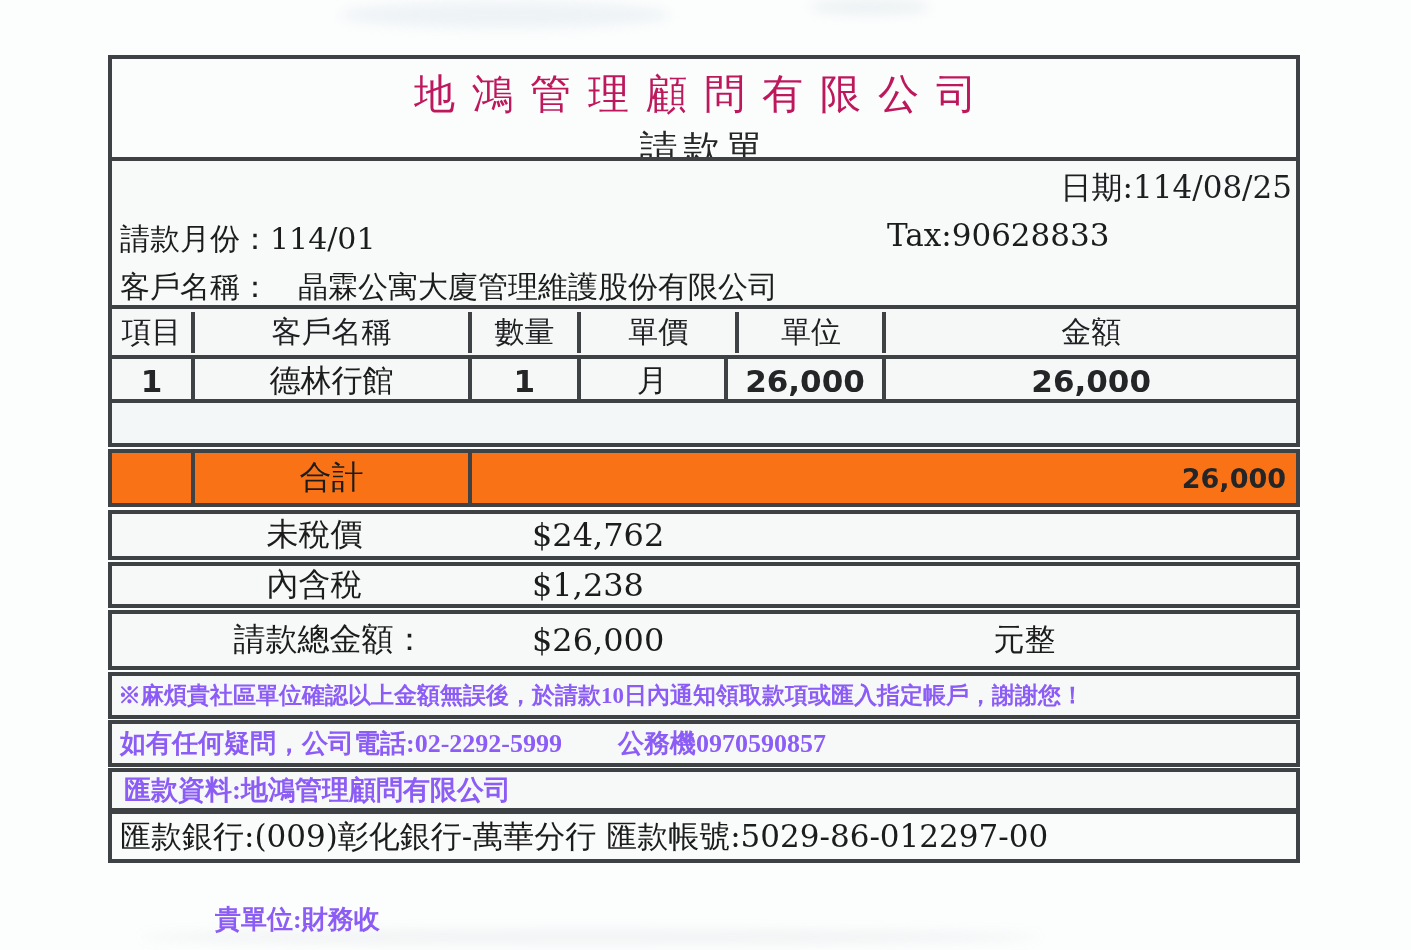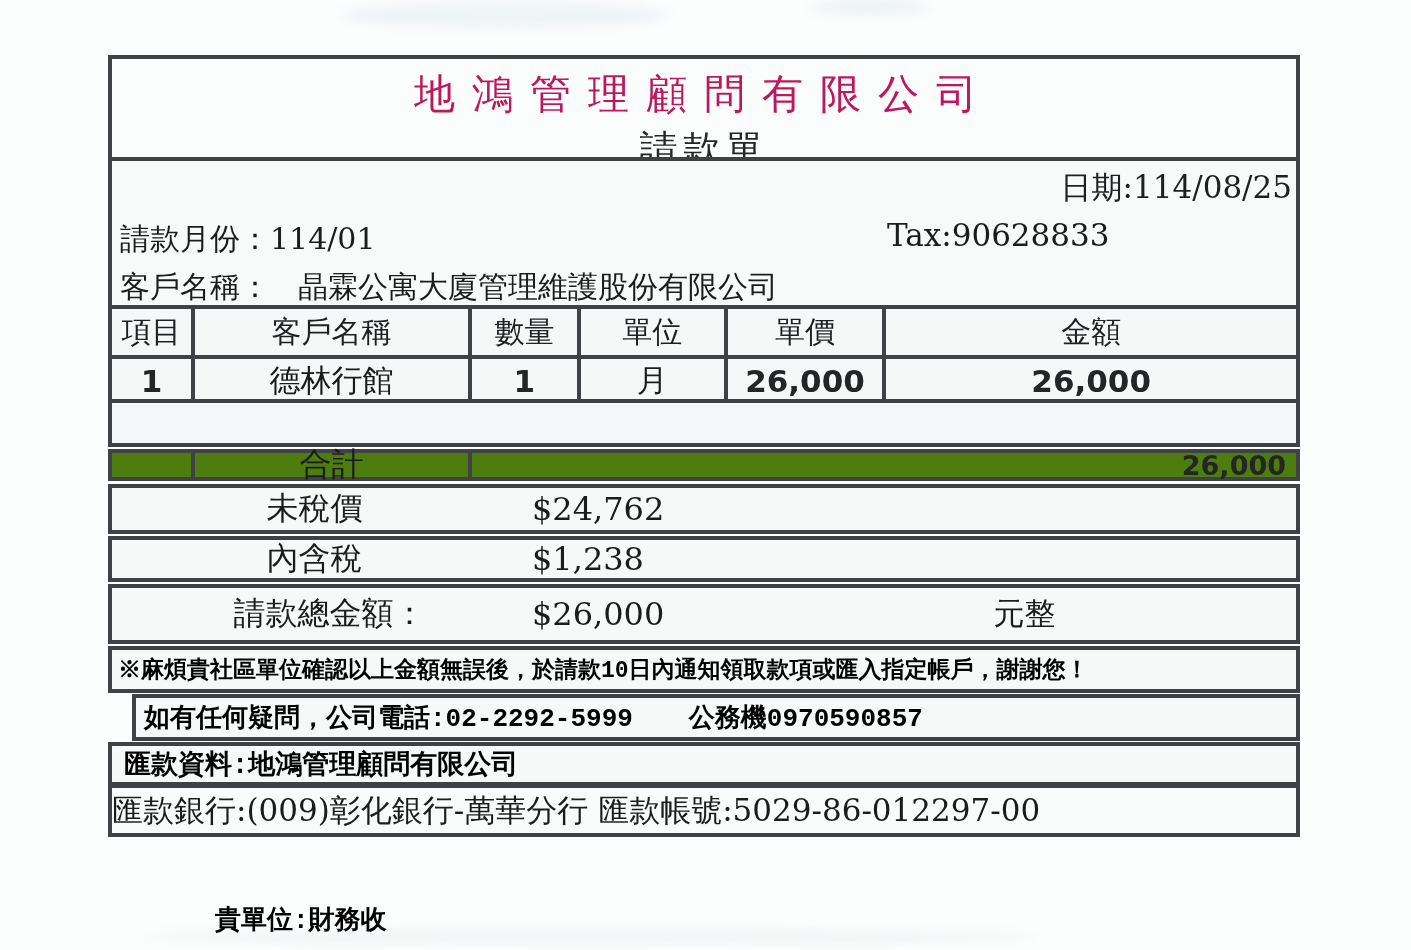--- a/index.html
+++ b/index.html
@@ -43,63 +43,63 @@
   .sec.info{height:152px;background:#f8fafa;}
   .info .date{position:absolute;top:6px;right:4px;font-size:31px;color:#1e1f20;}
   .info .month{position:absolute;top:58px;left:8px;font-size:30px;}
   .info .tax{position:absolute;top:56px;left:775px;font-size:31px;}
   .info .client{position:absolute;top:106px;left:8px;font-size:30px;}
   .info .client .cname{margin-left:28px;}
 
   
   .sec.items{height:98px;padding:0;background:#f6f8f8;}
   .t-row{display:flex;height:44px;}
-  .t-row.head{height:46px;border-bottom:4px solid #3f4244;}
+  .t-row.head{height:46px;border-bottom:4px solid #3f4244;align-items:center;}
   .t-cell{
     box-sizing:border-box;display:flex;align-items:center;justify-content:center;
     border-right:4px solid #3f4244;overflow:hidden;white-space:nowrap;
   }
   .t-cell:last-child{border-right:none;}
   .c0{width:7.0%;}.c1{width:23.4%;}.c2{width:9.2%;}.c3{width:12.4%;}.c4{width:13.4%;}.c5{flex:1;}
   .head .t-cell{font-size:30px;color:#1f2021;}
   .body-row .t-cell{font-size:31px;}
   .num{font-family:"DejaVu Sans","Liberation Sans",sans-serif;font-weight:bold;font-size:24px;color:#242526;}
 
   
   .sec.empty{height:48px;background:#f4f7f7;}
 
   
-  .sec.subtotal{height:32px;margin-top:2px;display:flex;background:#4d7c0f;}
+  .sec.subtotal{height:58px;margin-top:2px;display:flex;background:#f97316;}
   .st0{width:7.0%;border-right:4px solid #3f4244;box-sizing:border-box;}
   .st1{width:23.4%;border-right:4px solid #3f4244;box-sizing:border-box;
        display:flex;align-items:center;justify-content:center;font-size:32px;}
   .st2{flex:1;display:flex;align-items:center;justify-content:flex-end;padding-right:10px;}
   .st2 .num{font-size:27px;}
 
   
   .sec.sumrow{height:50px;margin-top:3px;}
   .sec.sumrow.mid{height:46px;margin-top:2px;}
   .sec.sumrow.grand{height:60px;margin-top:2px;}
   .sum-label{position:absolute;left:95px;width:215px;top:50%;transform:translateY(-50%);
              text-align:center;font-size:32px;white-space:nowrap;}
   .grand .sum-label{width:245px;}
   .sum-value{position:absolute;left:420px;top:50%;transform:translateY(-50%);font-size:32px;}
   .sum-suffix{position:absolute;left:855px;width:115px;top:50%;transform:translateY(-50%);
               text-align:center;font-size:31px;}
 
   
-  .gothic{font-family:Liberation Mono, monospace;font-weight:bold;color:#000000;}
+  .gothic{font-family:Liberation Serif, serif;font-weight:bold;color:#8b5cf6;}
   .sec.note{height:47px;margin-top:2px;display:flex;align-items:center;padding-left:6px;box-sizing:border-box;}
   .note-text{font-size:23px;letter-spacing:0px;white-space:nowrap;}
-  .sec.phone{height:47px;margin-top:1px;display:flex;align-items:center;padding-left:8px;box-sizing:border-box;margin-left:24px;}
+  .sec.phone{height:47px;margin-top:1px;display:flex;align-items:center;padding-left:8px;box-sizing:border-box;}
   .phone-text{font-size:26px;}
   .phone-mobile{font-size:26px;margin-left:56px;}
   .sec.remit{height:44px;margin-top:1px;display:flex;align-items:center;padding-left:12px;box-sizing:border-box;}
   .remit-text{font-size:27px;}
-  .sec.bank{height:53px;margin-top:-2px;display:flex;align-items:center;
+  .sec.bank{height:53px;margin-top:-2px;display:flex;align-items:center;padding-left:8px;
             box-sizing:border-box;background:#fafcfc;}
   .bank-text{font-size:31px;white-space:nowrap;}
 
   .recipient{
     position:absolute;left:215px;top:854px;
     font-size:26px;
     margin-top:48px;
   }
 </style>
 </head>
@@ -124,22 +124,22 @@
       <div class="month">請款月份：114/01</div>
       <div class="tax">Tax:90628833</div>
       <div class="client"><span>客戶名稱：</span><span class="cname">晶霖公寓大廈管理維護股份有限公司</span></div>
     </div>
 
     <div class="sec items joined">
       <div class="t-row head">
         <div class="t-cell c0">項目</div>
         <div class="t-cell c1">客戶名稱</div>
         <div class="t-cell c2">數量</div>
+        <div class="t-cell c4">單價</div>
         <div class="t-cell c3">單位</div>
-        <div class="t-cell c4">單價</div>
         <div class="t-cell c5">金額</div>
       </div>
       <div class="t-row body-row">
         <div class="t-cell c0 num">1</div>
         <div class="t-cell c1">德林行館</div>
         <div class="t-cell c2 num">1</div>
         <div class="t-cell c3">月</div>
         <div class="t-cell c4 num">26,000</div>
         <div class="t-cell c5 num">26,000</div>
       </div>

